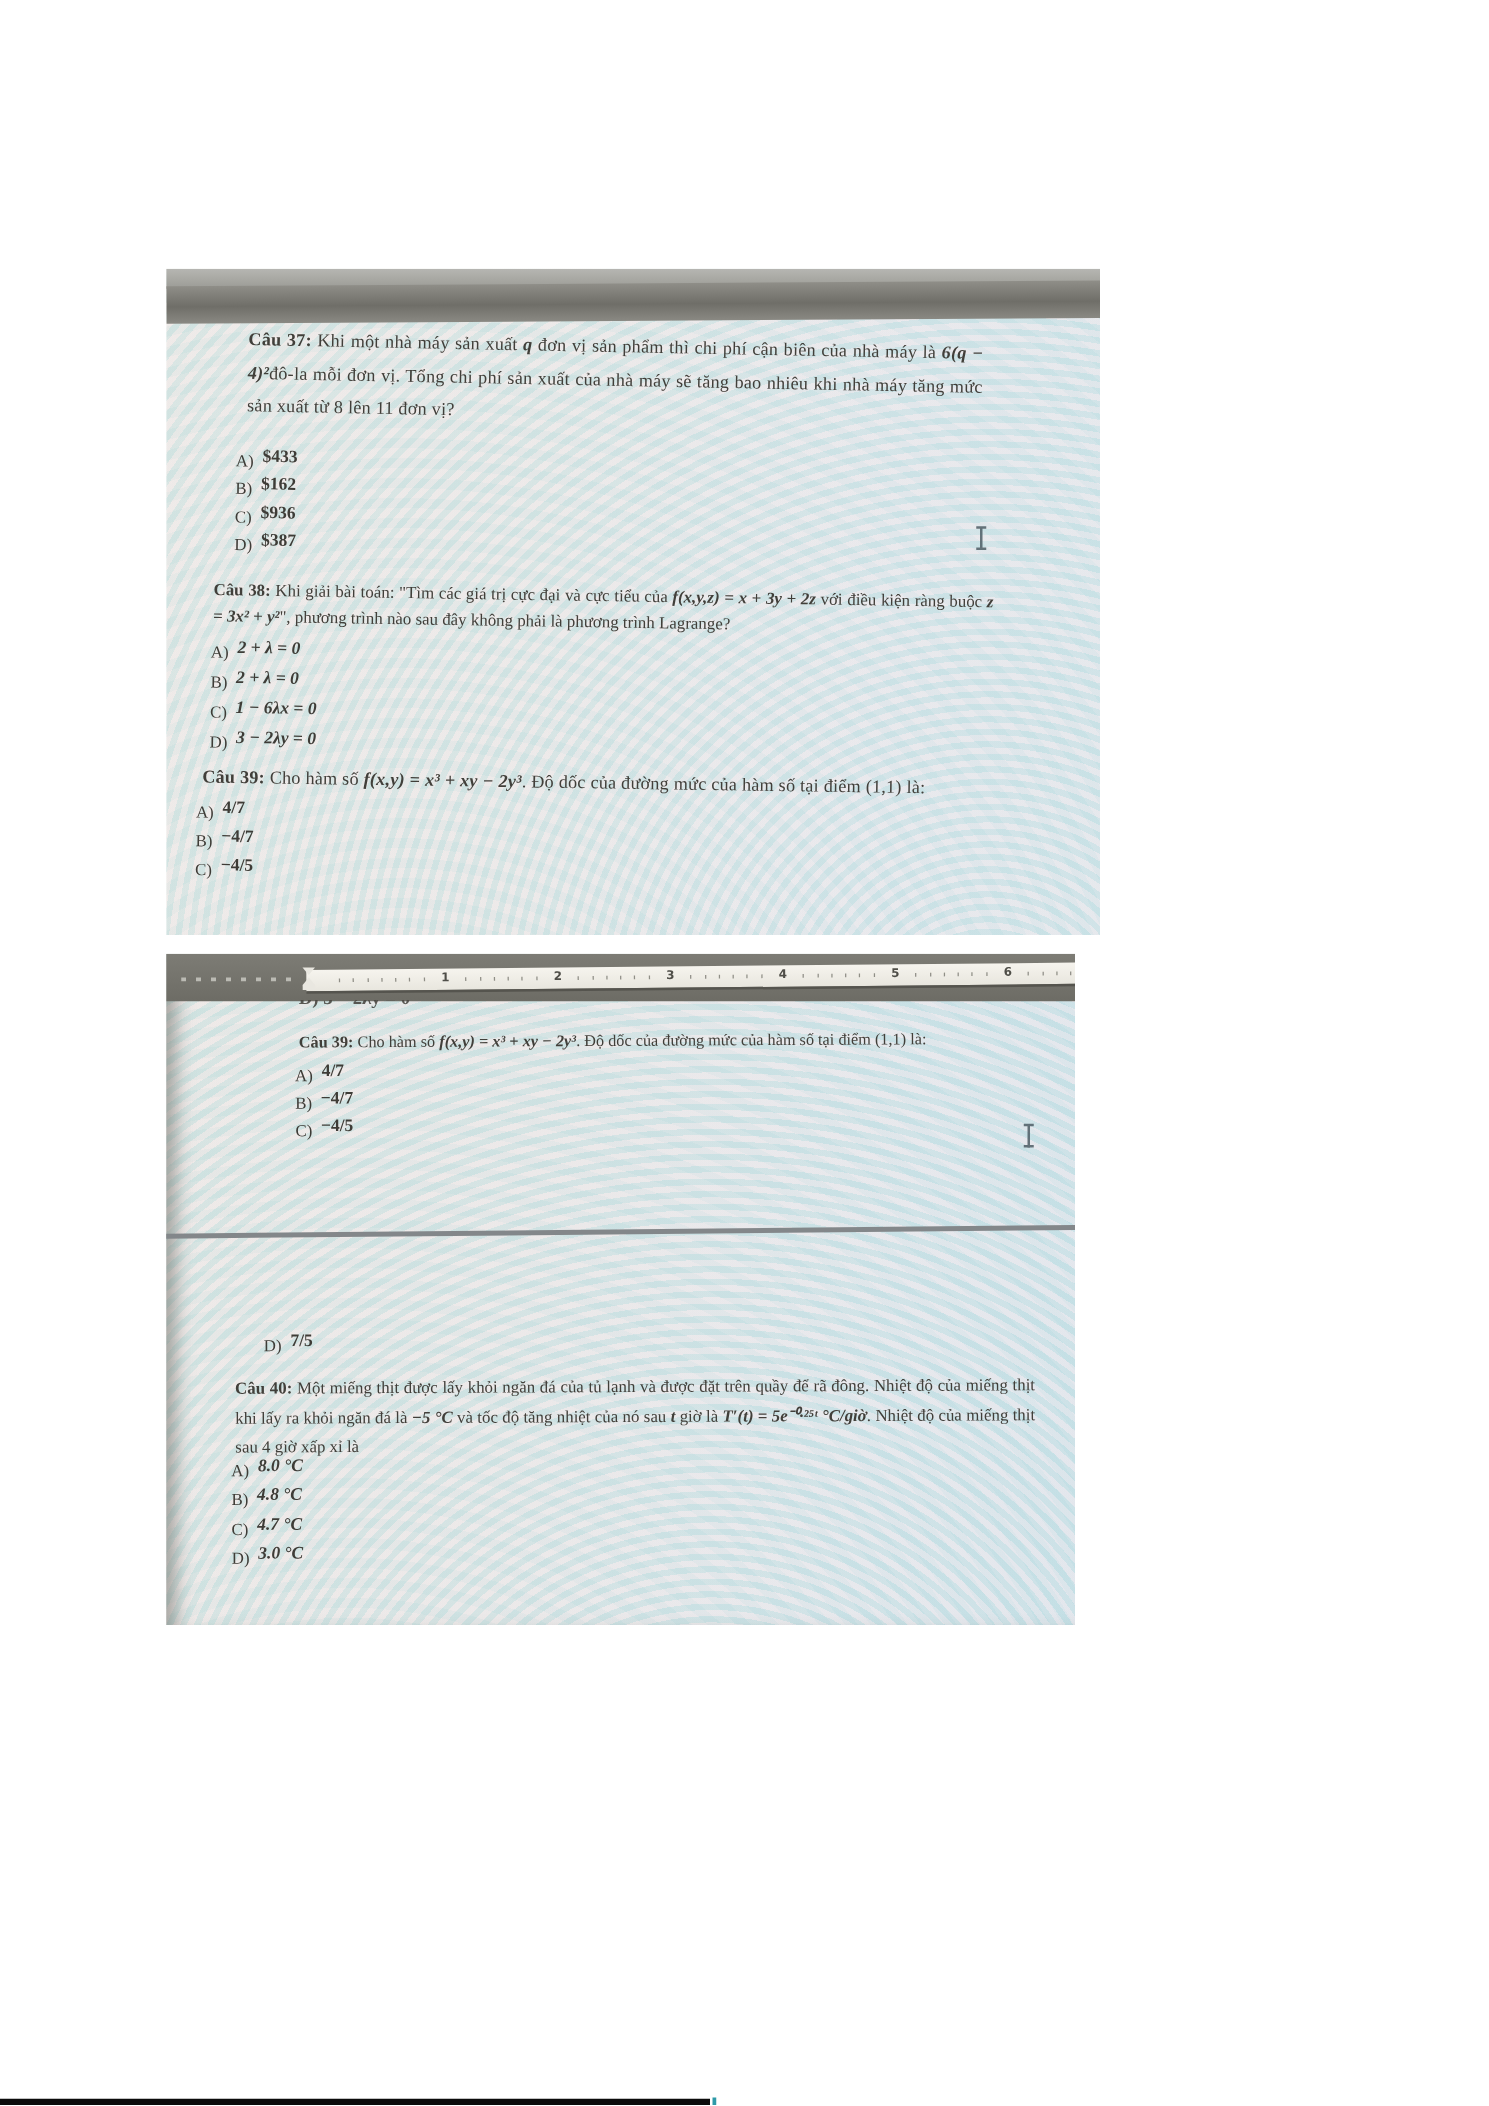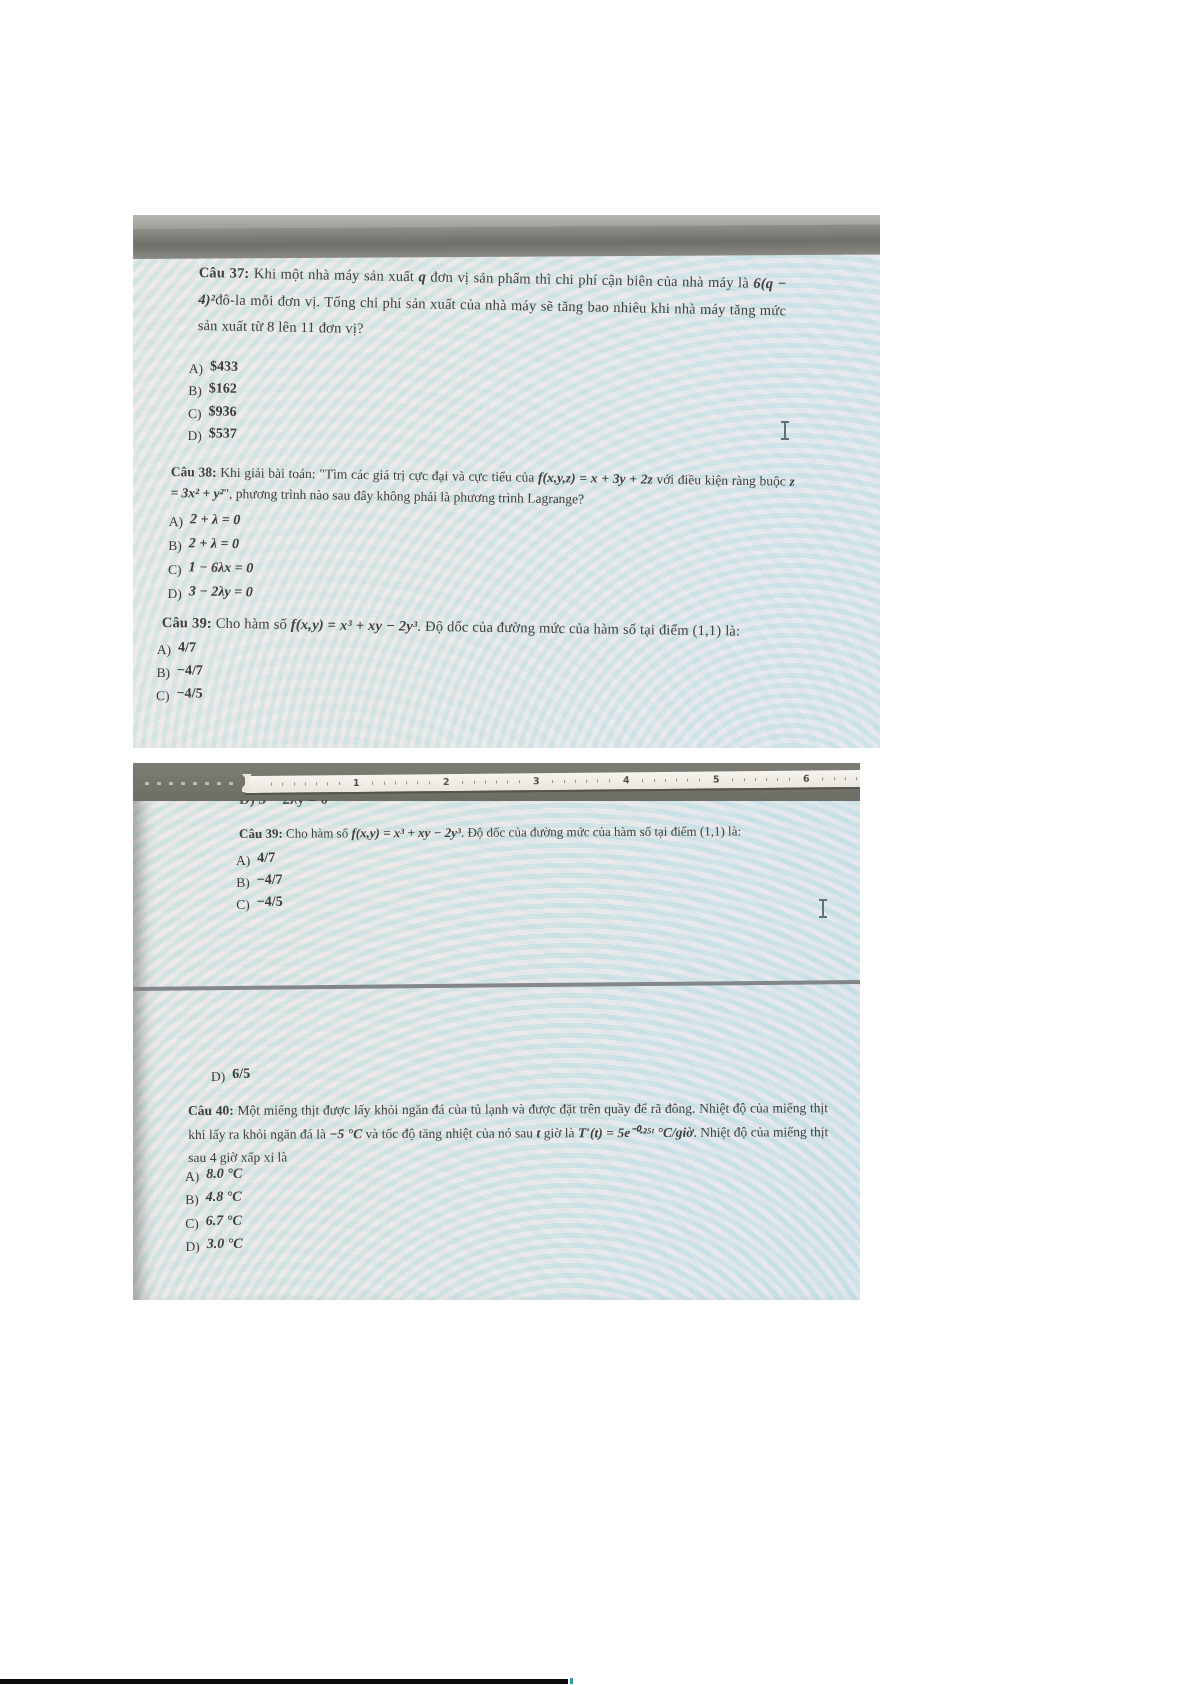--- a/index.html
+++ b/index.html
@@ -84,21 +84,21 @@
     <div class="opt" style="height:22.5px;">
         <span class="letter">B)</span>
         <span class="val">$162</span>
       </div>
     <div class="opt" style="height:22.5px;">
         <span class="letter">C)</span>
         <span class="val">$936</span>
       </div>
     <div class="opt" style="height:22.5px;">
         <span class="letter">D)</span>
-        <span class="val">$537</span>
+        <span class="val">$387</span>
       </div>
   </div>
 
   <div class="qpara f13" style="left:38px;top:247px;width:624px;transform:rotate(0.9deg);transform-origin:left top;">
     <span class="qlabel">Câu 38:</span><span> Khi giải bài toán: "Tìm các giá trị cực đại và cực tiểu của </span><span class="math">f(x,y,z) = x + 3y + 2z</span><span> với điều kiện ràng buộc </span><span class="math">z = 3x² + y²</span><span>", phương trình nào sau đây không phải là phương trình Lagrange?</span>
   </div>
   <div class="opts" style="left:36px;top:291px;transform:rotate(0.9deg);transform-origin:left top;">
     <div class="opt" style="height:24px;">
         <span class="letter">A)</span>
         <span class="val math">2 + λ = 0</span>
@@ -220,39 +220,39 @@
       </div>
   </div>
 
   <div class="pageline" style="left:-4px;top:224px;width:740px;transform:rotate(-0.55deg);transform-origin:left top;"></div>
 
   <div class="ibeam" style="left:683px;top:136px;"></div>
 
   <div class="opts" style="left:78px;top:300px;transform:rotate(-0.3deg);transform-origin:left top;">
     <div class="opt" style="height:22px;">
         <span class="letter">D)</span>
-        <span class="val">6/5</span>
+        <span class="val">7/5</span>
       </div>
   </div>
 
   <div class="qpara" style="left:55px;top:336px;width:640px;font-size:13.5px;line-height:23.5px;transform:rotate(-0.25deg);transform-origin:left top;">
     <span class="qlabel">Câu 40:</span><span> Một miếng thịt được lấy khỏi ngăn đá của tủ lạnh và được đặt trên quầy để rã đông. Nhiệt độ của miếng thịt khi lấy ra khỏi ngăn đá là </span><span class="math">−5 °C</span><span> và tốc độ tăng nhiệt của nó sau </span><span class="math">t</span><span> giờ là </span><span class="math">T′(t) = 5e⁻⁰·²⁵ᵗ °C/giờ</span><span>. Nhiệt độ của miếng thịt sau 4 giờ xấp xỉ là</span>
   </div>
   <div class="opts" style="left:52px;top:398px;transform:rotate(-0.25deg);transform-origin:left top;">
     <div class="opt" style="height:23.5px;">
         <span class="letter">A)</span>
         <span class="val math">8.0 °C</span>
       </div>
     <div class="opt" style="height:23.5px;">
         <span class="letter">B)</span>
         <span class="val math">4.8 °C</span>
       </div>
     <div class="opt" style="height:23.5px;">
         <span class="letter">C)</span>
-        <span class="val math">6.7 °C</span>
+        <span class="val math">4.7 °C</span>
       </div>
     <div class="opt" style="height:23.5px;">
         <span class="letter">D)</span>
         <span class="val math">3.0 °C</span>
       </div>
   </div>
 </div>
 
 <div class="bottom-line"></div>
 <div class="bottom-tick"></div>

